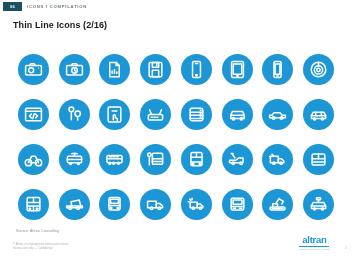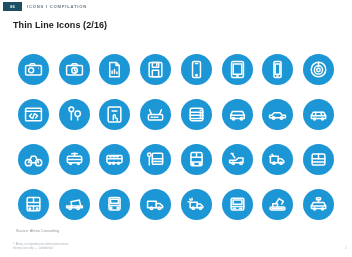--- a/index.html
+++ b/index.html
@@ -414,16 +414,21 @@
 
   </div>
 
   <div class="source-note">Source: Altran Consulting</div>
 
   <div class="fineprint">
     <div>© Altran, no reproduction without permission.</div>
     <div>Internal use only — Confidential</div>
   </div>
 
+  <div class="brand">
+    <div class="brand-word">altran</div>
+    <div class="brand-rule"></div>
+    <div class="brand-tag">INNOVATION MAKERS</div>
+  </div>
 
   <div class="page-number">2</div>
 
 </div>
 
 </body></html>

